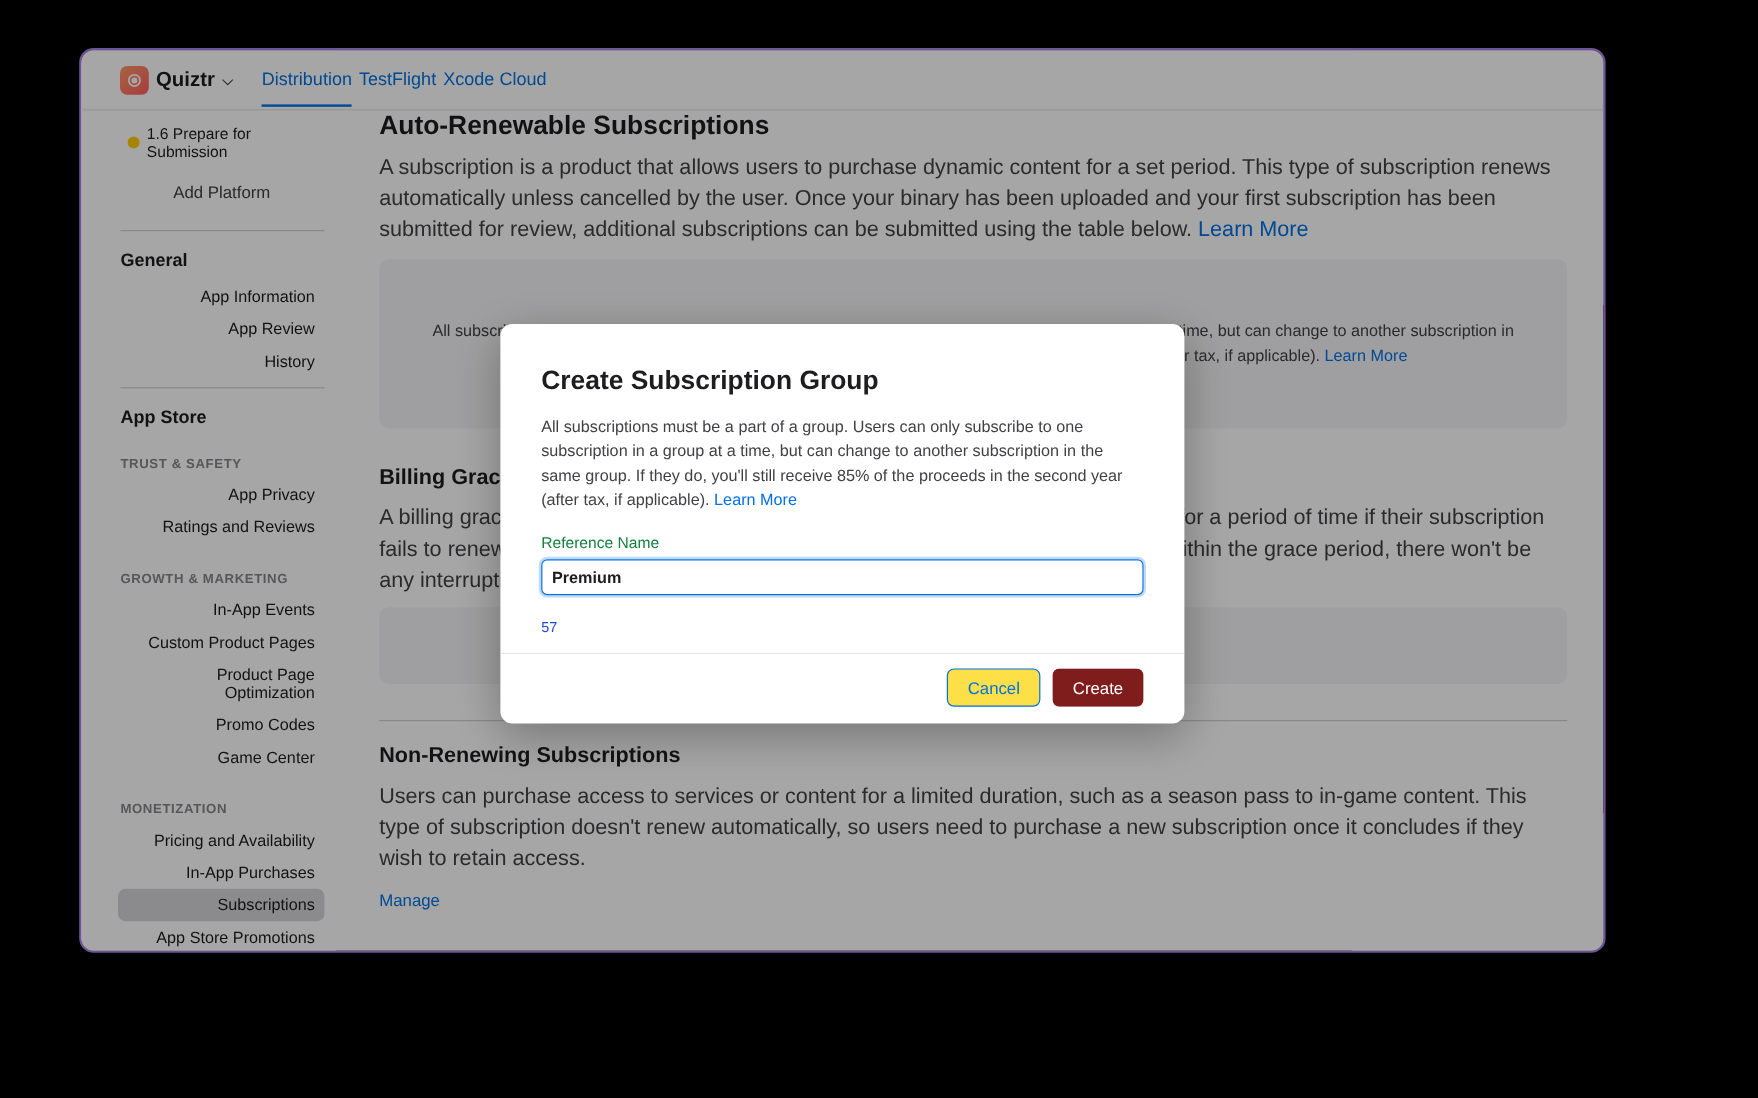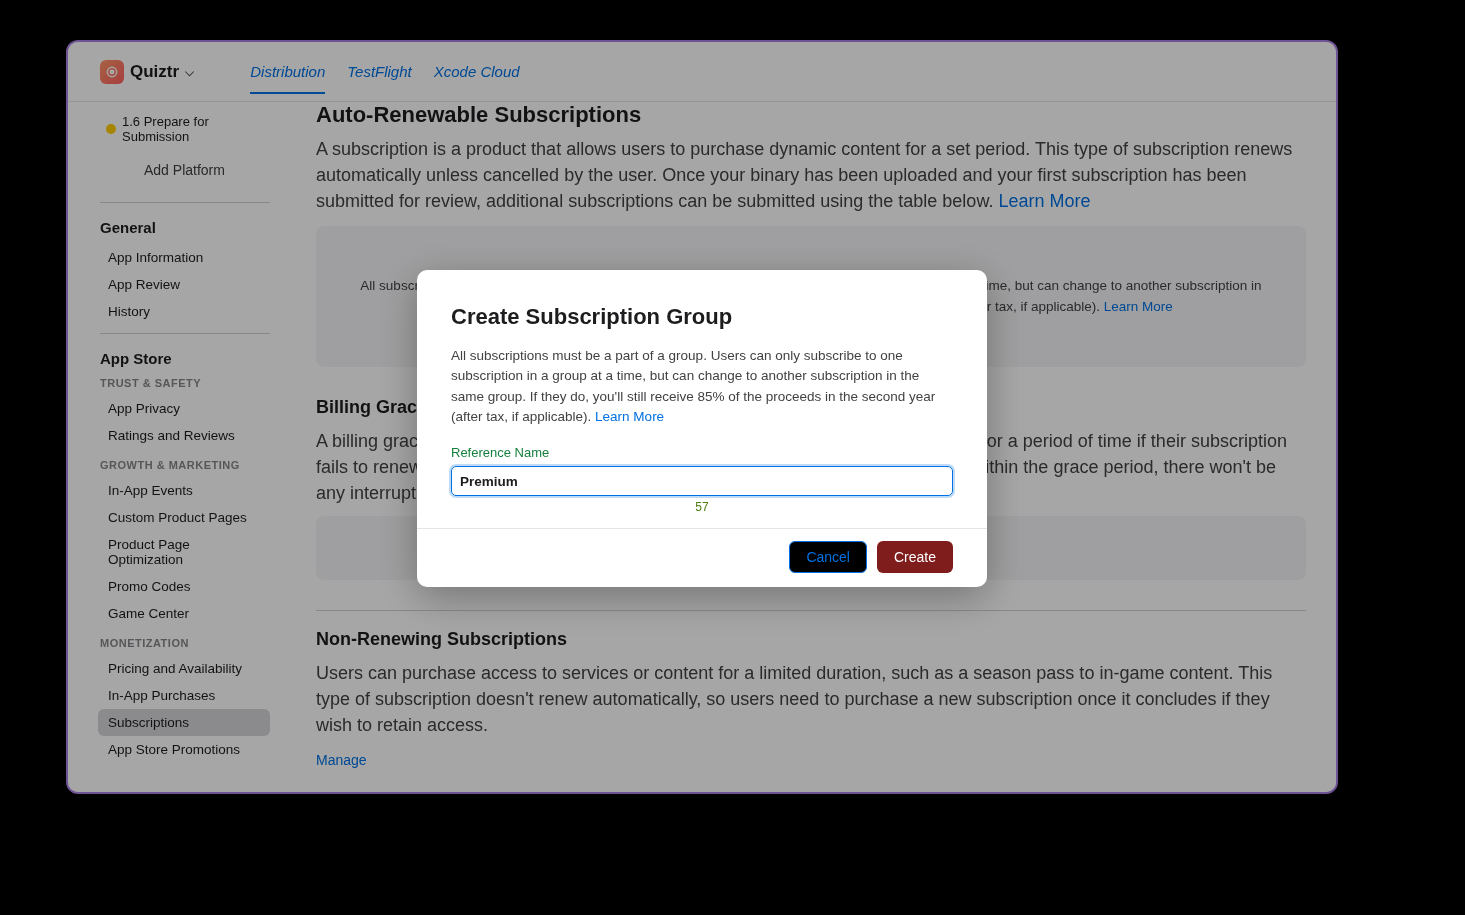--- a/index.html
+++ b/index.html
@@ -18,21 +18,21 @@
       width: 1272px;
       height: 754px;
       background: #fff;
       border-radius: 12px;
       border: 2px solid #6e5494;
       overflow: hidden;
       display: flex;
       flex-direction: column;
     }
     .header {
-      height: 60px;
+      height: 50px;
       border-bottom: 1px solid #e5e5e5;
       display: flex;
       align-items: center;
       padding: 0 32px;
       gap: 20px;
       flex-shrink: 0;
     }
     .app-title {
       display: flex;
       align-items: center;
@@ -46,21 +46,21 @@
       height: 24px;
       background: linear-gradient(135deg,#ff9966,#ff5e62);
       border-radius: 6px;
       display: flex;
       align-items: center;
       justify-content: center;
       color: #fff;
       font-size: 14px;
     }
     .chev-down { font-size: 12px; color: #555; }
-    .tabs { display: flex; gap: 22px; margin-left: 36px; font-style: italic; }
+    .tabs { display: flex; gap: 6px; margin-left: 4px; }
     .tab {
       color: #0071e3;
       font-size: 15px;
       font-weight: 500;
       padding: 14px 0 12px;
       cursor: pointer;
     }
     .tab.active { border-bottom: 2px solid #0071e3; }
     .body { flex: 1; display: flex; overflow: hidden; }
     .sidebar {
@@ -93,32 +93,32 @@
       font-weight: 700;
       font-size: 15px;
       color: #1d1d1f;
       margin-bottom: 8px;
     }
     .section-sub {
       font-size: 11px;
       font-weight: 600;
       letter-spacing: .5px;
       color: #86868b;
-      margin: 10px 0 6px;
+      margin: 24px 0 6px;
       text-transform: uppercase;
     }
     .nav-item {
       font-size: 13.5px;
       color: #1d1d1f;
       padding: 6px 8px;
       cursor: pointer;
       border-radius: 6px;
       margin-left: -2px;
     }
-    .nav-item.indent { padding-left: 10px; }
+    .nav-item.indent { padding-left: 10px; text-align: right; }
     .nav-item.active { background: #d6d6db; }
     .content {
       flex: 1;
       padding: 0 30px 30px;
       overflow-y: auto;
       margin-top: -10px;
     }
     .h1 { font-size: 22px; font-weight: 700; color: #1d1d1f; margin: 10px 0 8px; }
     .h2 { font-size: 18px; font-weight: 700; color: #1d1d1f; margin: 30px 0 10px; }
     .desc { font-size: 18px; color: #424245; line-height: 1.45; }
@@ -171,38 +171,38 @@
       height: 30px;
       border: 1px solid #0071e3;
       border-radius: 5px;
       padding: 0 8px;
       font-size: 13.5px;
       color: #1d1d1f;
       outline: 2px solid rgba(0,113,227,.25);
       outline-offset: 0;
       font-weight: bold;
     }
-    .char-count { text-align: center; font-size: 12px; color: #4d7c0f; margin-top: 4px; }
+    .char-count { text-align: left; font-size: 12px; color: #1d4ed8; margin-top: 20px; }
     .modal-footer {
       border-top: 1px solid #e5e5e5;
       padding: 12px 34px 14px;
       display: flex;
       justify-content: flex-end;
       gap: 10px;
     }
     .btn {
       height: 32px;
       padding: 0 16px;
       border-radius: 6px;
       font-size: 14px;
       font-weight: 500;
       cursor: pointer;
       border: 1px solid transparent;
     }
-    .btn-secondary { background: #000000; color: #0071e3; border-color: #0071e3; text-align: center; }
+    .btn-secondary { background: #fde047; color: #0071e3; border-color: #0071e3; text-align: center; }
     .btn-primary { background: #7f1d1d; color: #fff; }
   </style>
 </head>
 <body>
 
 <div class="window">
   <div class="header">
     <div class="app-title">
       <span class="app-icon">
         <svg width="14" height="14" viewBox="0 0 24 24" fill="none" stroke="#fff" stroke-width="2.5">

